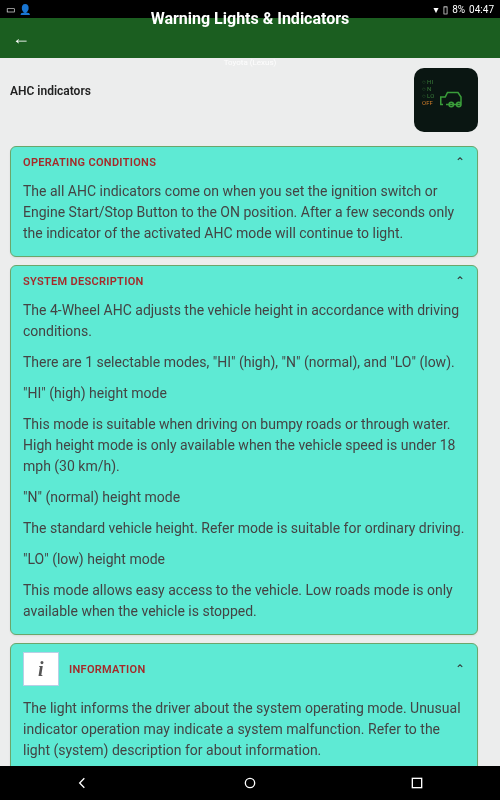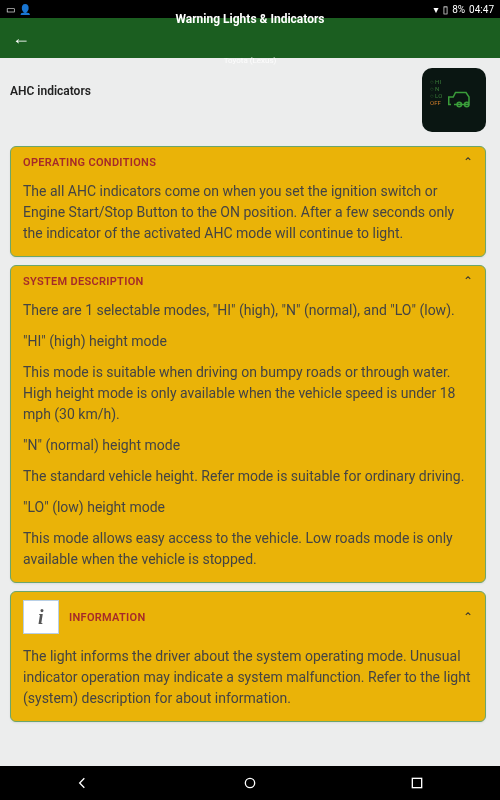--- a/index.html
+++ b/index.html
@@ -5,33 +5,33 @@
 * { margin: 0; padding: 0; box-sizing: border-box; }
 body { font-family: -apple-system, Roboto, sans-serif; background: #eceded; width: 500px; height: 800px; overflow: hidden; position: relative; }
 
 .status-bar { background: #000; color: #fff; height: 18px; display: flex; align-items: center; justify-content: space-between; padding: 0 6px; font-size: 10px; }
 .status-left { display: flex; gap: 4px; align-items: center; }
 .status-right { display: flex; gap: 4px; align-items: center; }
 
 .header { background: #1b5e20; color: #fff; height: 40px; display: flex; align-items: center; padding: 0 12px; position: relative; }
 .back-btn { color: #fff; font-size: 18px; }
 .header-titles { position: absolute; left: 50%; transform: translateX(-50%); text-align: center; }
-.header-title { font-size: 12px; font-weight: bold; }
+.header-title { font-size: 16px; font-weight: bold; }
 .header-sub { font-size: 8px; opacity: 0.9; margin-top: 30px; }
 
-.content { padding: 10px 14px 0 10px; }
+.content { padding: 10px 22px 0 10px; }
 .page-top { display: flex; justify-content: space-between; align-items: flex-start; margin-bottom: 14px; min-height: 58px; }
 .page-title { font-size: 12px; font-weight: 600; color: #222; margin-top: 16px; }
 .page-icon { width: 64px; height: 64px; background: #0a1612; border-radius: 10px; display: flex; align-items: center; justify-content: center; color: #3a7d3a; font-size: 6px; position: relative; }
 .page-icon svg { width: 46px; height: 30px; }
 .page-icon .levels { position: absolute; left: 8px; top: 10px; font-size: 6px; line-height: 7px; }
 .page-icon .levels span { display: block; }
 .page-icon .off { color: #c97a2a; }
 
-.panel { background: #eab308; border: 1px solid #6ba66b; border-radius: 6px; margin-bottom: 8px; box-shadow: 0 1px 2px rgba(0,0,0,0.08); }
+.panel { background: #5eead4; border: 1px solid #6ba66b; border-radius: 6px; margin-bottom: 8px; box-shadow: 0 1px 2px rgba(0,0,0,0.08); }
 .panel-header { display: flex; justify-content: space-between; align-items: center; padding: 8px 12px; }
 .panel-title { font-size: 11px; font-weight: 600; color: #a52a2a; letter-spacing: 0.3px; }
 .panel-title.with-icon { display: flex; align-items: center; gap: 10px; }
 .info-icon { width: 36px; height: 34px; background: #fff; border: 1px solid #b8cfe6; display: flex; align-items: center; justify-content: center; font-family: serif; font-size: 20px; font-weight: bold; font-style: italic; color: #555; }
 .chevron { font-size: 12px; color: #333; }
 .panel-body { padding: 4px 12px 12px 12px; font-size: 14px; color: #444; line-height: 1.5; }
 .panel-body p { margin-bottom: 10px; }
 .panel-body p:last-child { margin-bottom: 0; }
 
 .nav-bar { position: absolute; bottom: 0; left: 0; right: 0; height: 34px; background: #000; display: flex; justify-content: space-around; align-items: center; }
@@ -88,20 +88,21 @@
       <p>The all AHC indicators come on when you set the ignition switch or Engine Start/Stop Button to the ON position. After a few seconds only the indicator of the activated AHC mode will continue to light.</p>
     </div>
   </div>
 
   <div class="panel">
     <div class="panel-header">
       <div class="panel-title">SYSTEM DESCRIPTION</div>
       <div class="chevron">⌃</div>
     </div>
     <div class="panel-body">
+      <p>The 4-Wheel AHC adjusts the vehicle height in accordance with driving conditions.</p>
       <p>There are 1 selectable modes, "HI" (high), "N" (normal), and "LO" (low).</p>
       <p>"HI" (high) height mode</p>
       <p>This mode is suitable when driving on bumpy roads or through water. High height mode is only available when the vehicle speed is under 18 mph (30 km/h).</p>
       <p>"N" (normal) height mode</p>
       <p>The standard vehicle height. Refer mode is suitable for ordinary driving.</p>
       <p>"LO" (low) height mode</p>
       <p>This mode allows easy access to the vehicle. Low roads mode is only available when the vehicle is stopped.</p>
     </div>
   </div>
 

